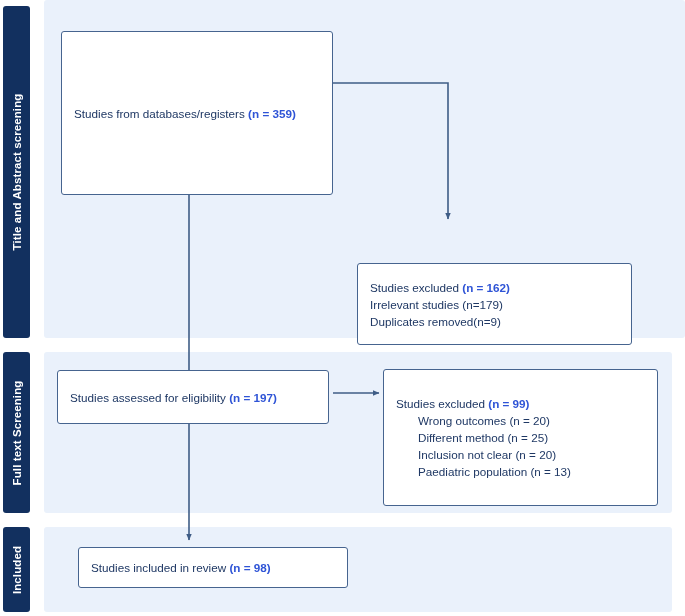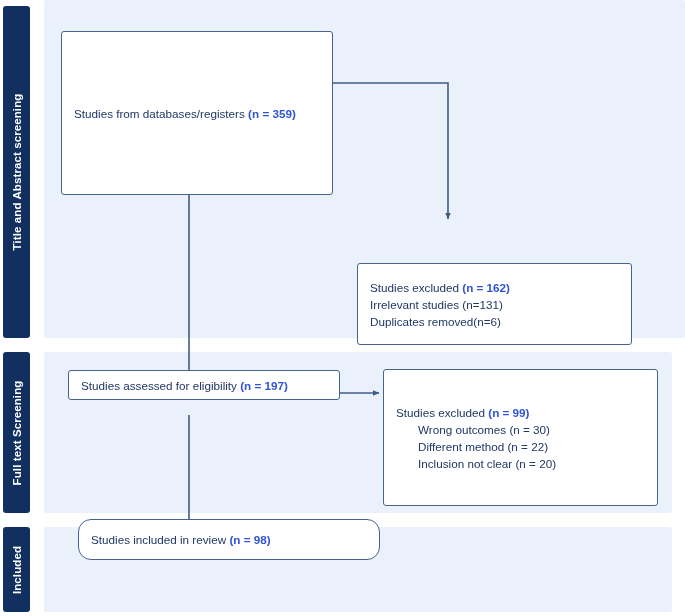--- a/index.html
+++ b/index.html
@@ -72,23 +72,23 @@
     white-space: nowrap;
   }
   .line.indent { padding-left: 22px; }
   .count {
     color: #2f54d6;
     font-weight: bold;
   }
 
   #node-identification { left: 61px;  top: 31px;  width: 272px; height: 164px; align-items: center; }
   #node-excluded-1     { left: 357px; top: 222px; width: 275px; height: 82px; margin-top: 41px;  }
-  #node-eligibility    { left: 68px;  top: 370px; width: 272px; height: 30px;  }
+  #node-eligibility    { left: 57px;  top: 370px; width: 272px; height: 54px;  }
   #node-excluded-2     { left: 383px; top: 369px; width: 275px; height: 137px; justify-content: center; }
-  #node-included       { left: 78px;  top: 519px; width: 302px; height: 41px; border-radius: 13px;  }
+  #node-included       { left: 78px;  top: 547px; width: 270px; height: 41px;  }
 
   
   #connectors {
     position: absolute;
     left: 0;
     top: 0;
     width: 685px;
     height: 616px;
     pointer-events: none;
   }
@@ -130,37 +130,38 @@
 
   <div class="node" id="node-identification">
     <div class="inner">
         <div class="line"><span>Studies from databases/registers </span><span class="count">(n = 359)</span></div>
       </div>
   </div>
 
   <div class="node" id="node-excluded-1">
     <div class="inner">
         <div class="line"><span>Studies excluded </span><span class="count">(n = 162)</span></div>
-        <div class="line"><span>Irrelevant studies (n=131)</span></div>
-        <div class="line"><span>Duplicates removed(n=6)</span></div>
+        <div class="line"><span>Irrelevant studies (n=179)</span></div>
+        <div class="line"><span>Duplicates removed(n=9)</span></div>
       </div>
   </div>
 
   <div class="node" id="node-eligibility">
     <div class="inner">
         <div class="line"><span>Studies assessed for eligibility </span><span class="count">(n = 197)</span></div>
       </div>
   </div>
 
   <div class="node" id="node-excluded-2">
     <div class="inner">
         <div class="line"><span>Studies excluded </span><span class="count">(n = 99)</span></div>
-        <div class="line indent"><span>Wrong outcomes (n = 30)</span></div>
-        <div class="line indent"><span>Different method (n = 22)</span></div>
+        <div class="line indent"><span>Wrong outcomes (n = 20)</span></div>
+        <div class="line indent"><span>Different method (n = 25)</span></div>
         <div class="line indent"><span>Inclusion not clear (n = 20)</span></div>
+        <div class="line indent"><span>Paediatric population (n = 13)</span></div>
       </div>
   </div>
 
   <div class="node" id="node-included">
     <div class="inner">
         <div class="line"><span>Studies included in review </span><span class="count">(n = 98)</span></div>
       </div>
   </div>
 
 </div>

